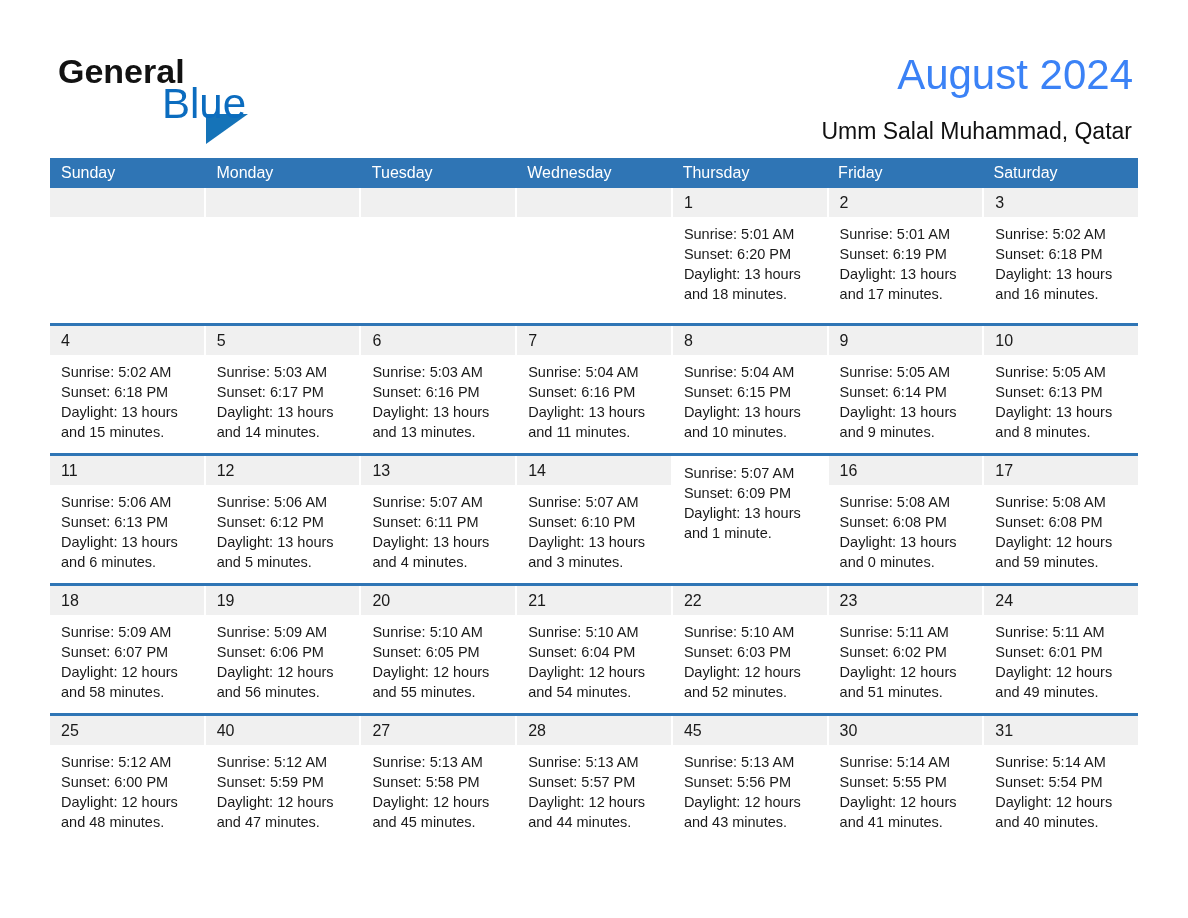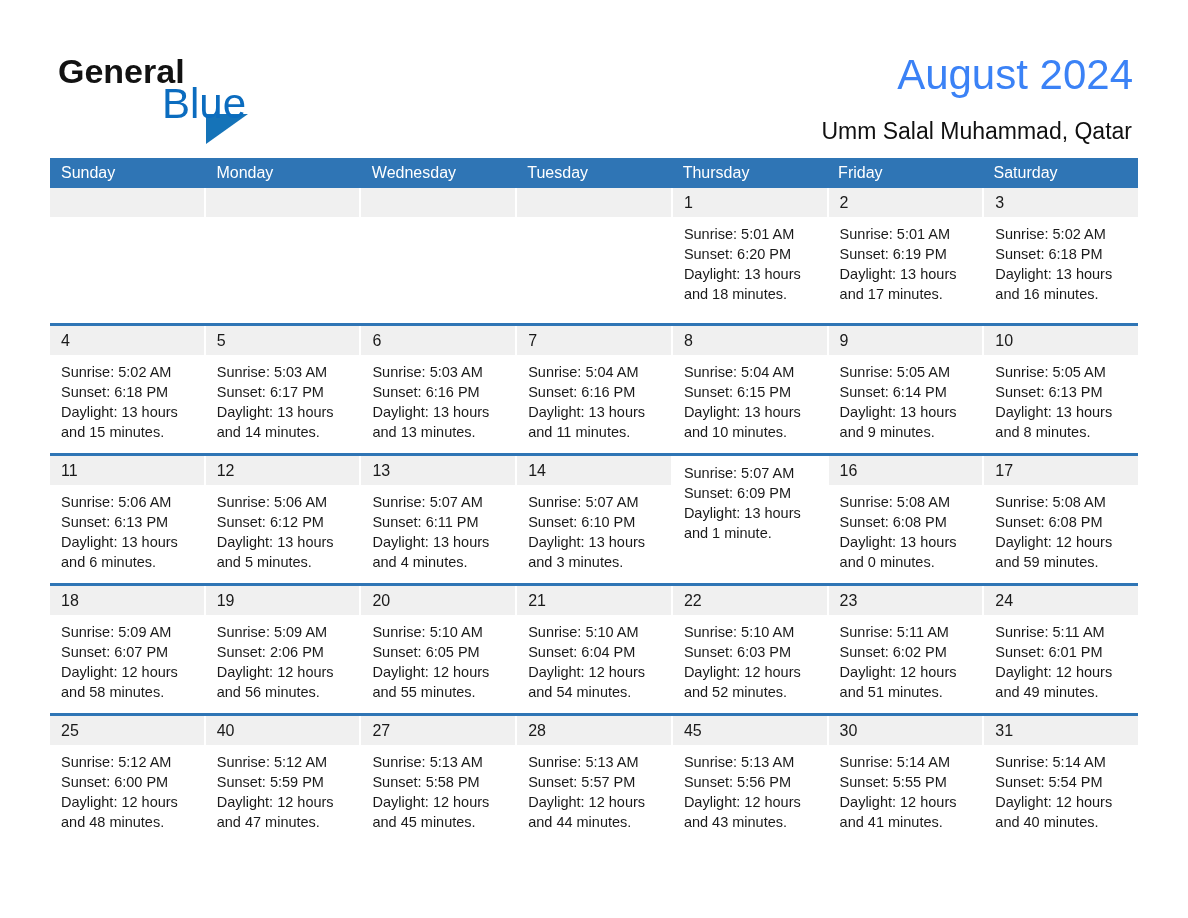--- a/index.html
+++ b/index.html
@@ -174,22 +174,22 @@
     </div>
 
     <div class="title">August 2024</div>
     <div class="subtitle">Umm Salal Muhammad, Qatar</div>
   </div>
 
   <div class="calendar">
     <div class="weekday-row" id="weekday-row">
         <div class="weekday">Sunday</div>
         <div class="weekday">Monday</div>
+        <div class="weekday">Tuesday</div>
         <div class="weekday">Wednesday</div>
-        <div class="weekday">Tuesday</div>
         <div class="weekday">Thursday</div>
         <div class="weekday">Friday</div>
         <div class="weekday">Saturday</div>
       </div>
     <div id="weeks-container">
         <div class="week first">
           <div class="day empty">
             <div class="day-num"></div>
             <div class="day-body">
               <div class="day-line"></div>
@@ -389,21 +389,21 @@
               <div class="day-line">Sunrise: 5:09 AM</div>
               <div class="day-line">Sunset: 6:07 PM</div>
               <div class="day-line">Daylight: 12 hours</div>
               <div class="day-line">and 58 minutes.</div>
             </div>
           </div>
           <div class="day">
             <div class="day-num">19</div>
             <div class="day-body">
               <div class="day-line">Sunrise: 5:09 AM</div>
-              <div class="day-line">Sunset: 2:06 PM</div>
+              <div class="day-line">Sunset: 6:06 PM</div>
               <div class="day-line">Daylight: 12 hours</div>
               <div class="day-line">and 56 minutes.</div>
             </div>
           </div>
           <div class="day">
             <div class="day-num">20</div>
             <div class="day-body">
               <div class="day-line">Sunrise: 5:10 AM</div>
               <div class="day-line">Sunset: 6:05 PM</div>
               <div class="day-line">Daylight: 12 hours</div>

